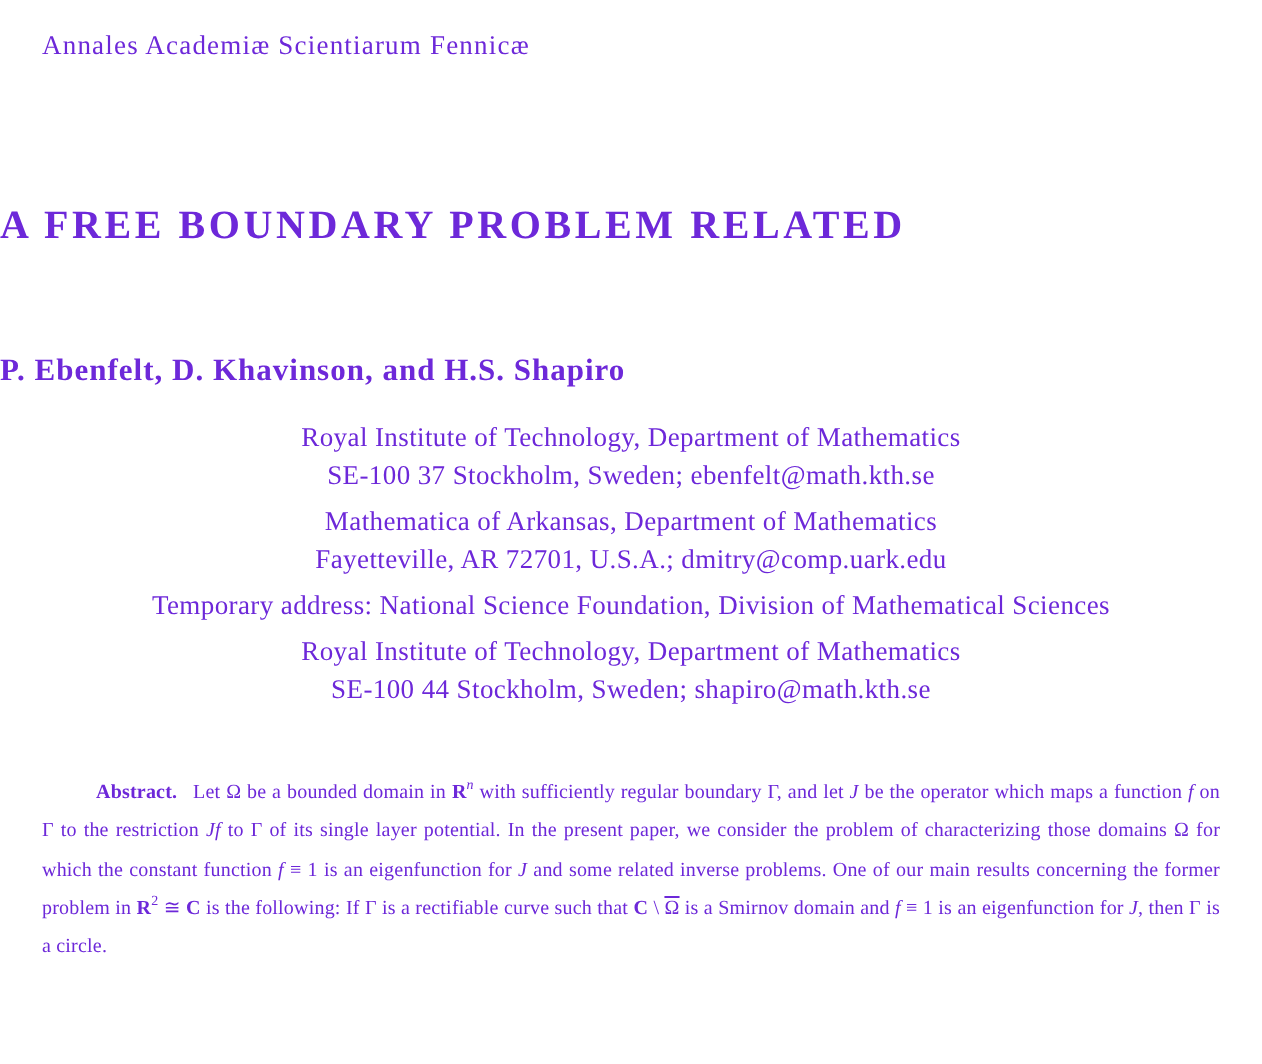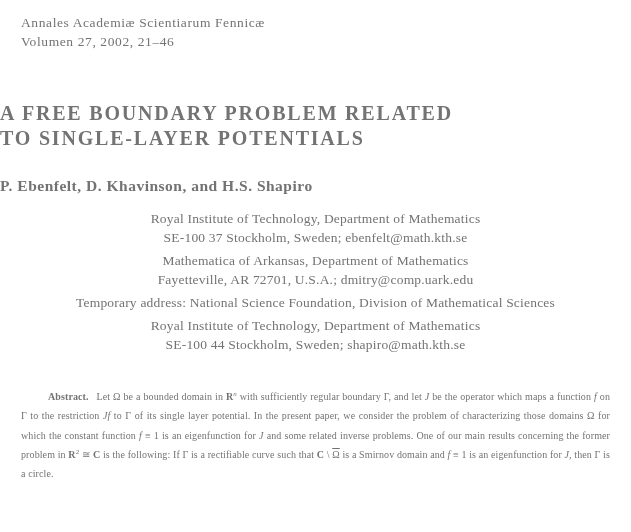--- a/index.html
+++ b/index.html
@@ -5,21 +5,21 @@
   html, body {
     margin: 0;
     padding: 0;
     background: #ffffff;
   }
   .page {
     position: relative;
     width: 631px;
     height: 532px;
     background: #ffffff;
-    color: #737373;
+    color: #6d28d9;
     font-family: "Liberation Serif", "DejaVu Serif", serif;
     overflow: hidden;
   }
 
   
   .journal {
     position: absolute;
     top: 13px;
     left: 21px;
     font-size: 13.5px;
@@ -87,26 +87,24 @@
   .seg-sup-italic { font-size: 70%; vertical-align: super; line-height: 0; font-style: italic; }
   .seg-overline { text-decoration: overline; }
 </style>
 </head>
 <body>
 
 <div class="page">
 
   <div class="journal">
     <div>Annales Academiæ Scientiarum Fennicæ</div>
-    <div>Volumen 27, 2002, 21–46</div>
   </div>
 
   <h1 class="title">
     <span class="tl">A FREE BOUNDARY PROBLEM RELATED</span>
-    <span class="tl">TO SINGLE-LAYER POTENTIALS</span>
   </h1>
 
   <div class="authors">P. Ebenfelt, D. Khavinson, and H.S. Shapiro</div>
 
   <div class="affils">
     <div class="affil-group">
       <div class="affil-line">Royal Institute of Technology, Department of Mathematics</div>
       <div class="affil-line">SE-100 37 Stockholm, Sweden; ebenfelt@math.kth.se</div>
     </div>
     <div class="affil-group">

